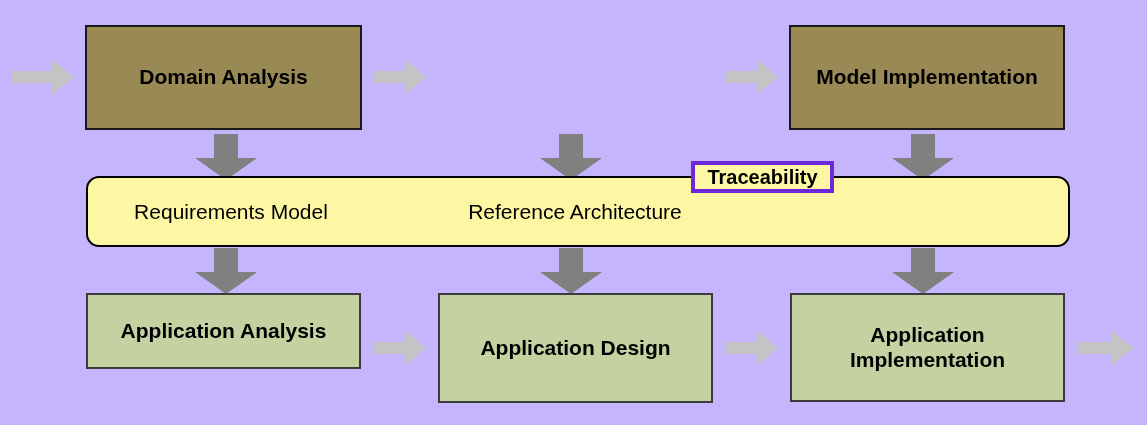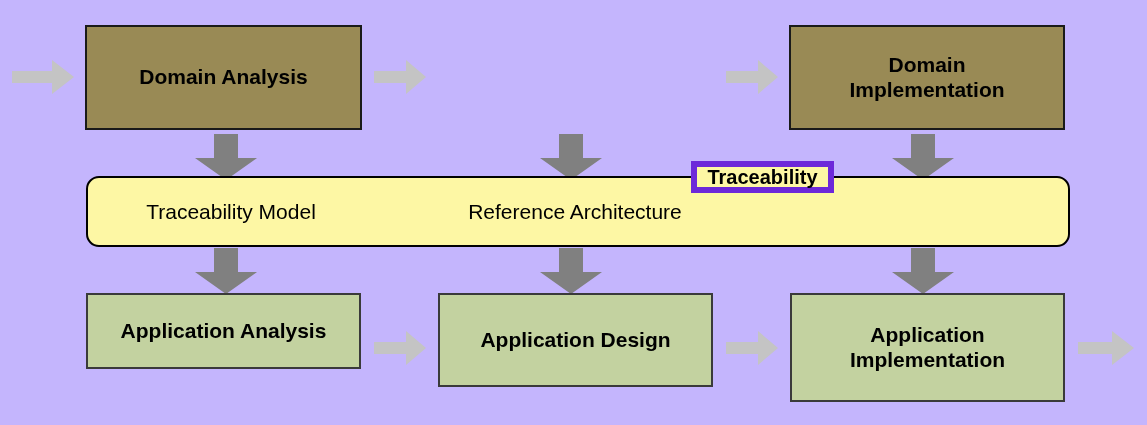--- a/index.html
+++ b/index.html
@@ -50,21 +50,21 @@
     color: #000000;
     font-size: 21px;
     font-weight: normal;
     white-space: nowrap;
     text-align: center;
   }
   .trace-box {
     position: absolute;
     box-sizing: border-box;
     background: #fdf7a4;
-    border: 6px solid #6d28d9;
+    border: 4px solid #6d28d9;
     display: flex;
     align-items: center;
     justify-content: center;
     color: #000000;
     font-size: 20px;
     font-weight: bold;
     white-space: nowrap;
   }
   .arrow-right {
     position: absolute;
@@ -86,21 +86,21 @@
       <polygon points="0,11 40,11 40,0 62,17 40,34 40,23 0,23" fill="#c4c4c4"></polygon>
     </svg>
   </div>
 
   <div class="box box-domain" style="left:85px; top:25px; width:277px; height:105px;">
     <span>Domain Analysis</span>
   </div>
 
 
   <div class="box box-domain" style="left:789px; top:25px; width:276px; height:105px; padding:0 18px;">
-    <span>Domain Implementation</span>
+    <span>Model Implementation</span>
   </div>
 
   <div class="arrow-right" style="left:374px; top:60px; width:52px; height:34px;">
     <svg width="52" height="34" viewBox="0 0 52 34">
       <polygon points="0,11 32,11 32,0 52,17 32,34 32,23 0,23" fill="#c4c4c4"></polygon>
     </svg>
   </div>
 
   <div class="arrow-right" style="left:726px; top:60px; width:52px; height:34px;">
     <svg width="52" height="34" viewBox="0 0 52 34">
@@ -121,21 +121,21 @@
   </div>
 
   <div class="arrow-down" style="left:892px; top:134px; width:62px; height:46px;">
     <svg width="62" height="46" viewBox="0 0 62 46">
       <polygon points="19,0 43,0 43,24 62,24 31,46 0,24 19,24" fill="#808080"></polygon>
     </svg>
   </div>
 
   <div class="band" style="left:86px; top:176px; width:984px; height:71px;"></div>
 
-  <div class="band-label" style="left:86px; top:200px; width:290px;">Traceability Model</div>
+  <div class="band-label" style="left:86px; top:200px; width:290px;">Requirements Model</div>
 
   <div class="band-label" style="left:430px; top:200px; width:290px;">Reference Architecture</div>
 
 
   <div class="trace-box" style="left:691px; top:161px; width:143px; height:32px;">
     <span>Traceability</span>
   </div>
 
   <div class="arrow-down" style="left:195px; top:248px; width:62px; height:46px;">
     <svg width="62" height="46" viewBox="0 0 62 46">
@@ -152,21 +152,21 @@
   <div class="arrow-down" style="left:892px; top:248px; width:62px; height:46px;">
     <svg width="62" height="46" viewBox="0 0 62 46">
       <polygon points="19,0 43,0 43,24 62,24 31,46 0,24 19,24" fill="#808080"></polygon>
     </svg>
   </div>
 
   <div class="box box-app" style="left:86px; top:293px; width:275px; height:76px;">
     <span>Application Analysis</span>
   </div>
 
-  <div class="box box-app" style="left:438px; top:293px; width:275px; height:94px;">
+  <div class="box box-app" style="left:438px; top:293px; width:275px; height:110px;">
     <span>Application Design</span>
   </div>
 
   <div class="box box-app" style="left:790px; top:293px; width:275px; height:109px; padding:0 36px;">
     <span>Application Implementation</span>
   </div>
 
   <div class="arrow-right" style="left:374px; top:331px; width:52px; height:34px;">
     <svg width="52" height="34" viewBox="0 0 52 34">
       <polygon points="0,11 32,11 32,0 52,17 32,34 32,23 0,23" fill="#c4c4c4"></polygon>

